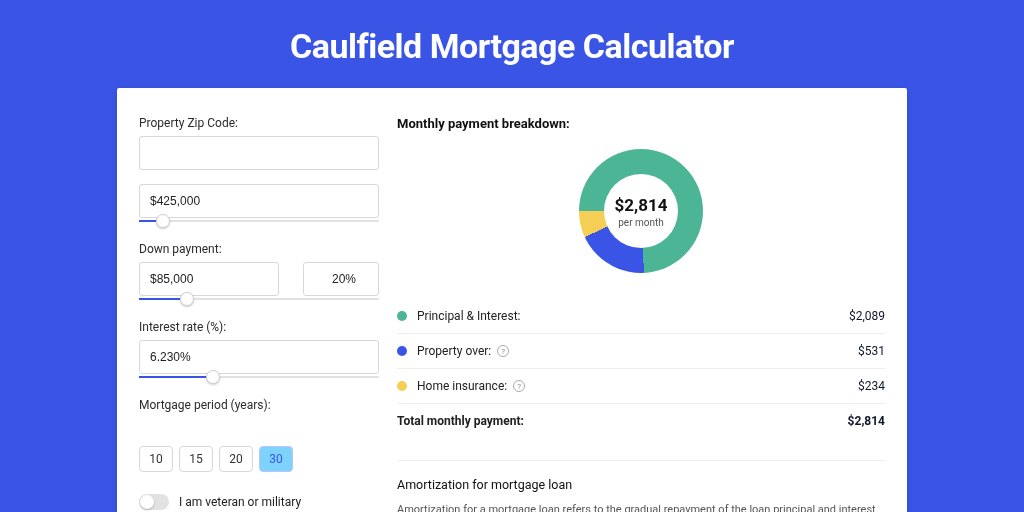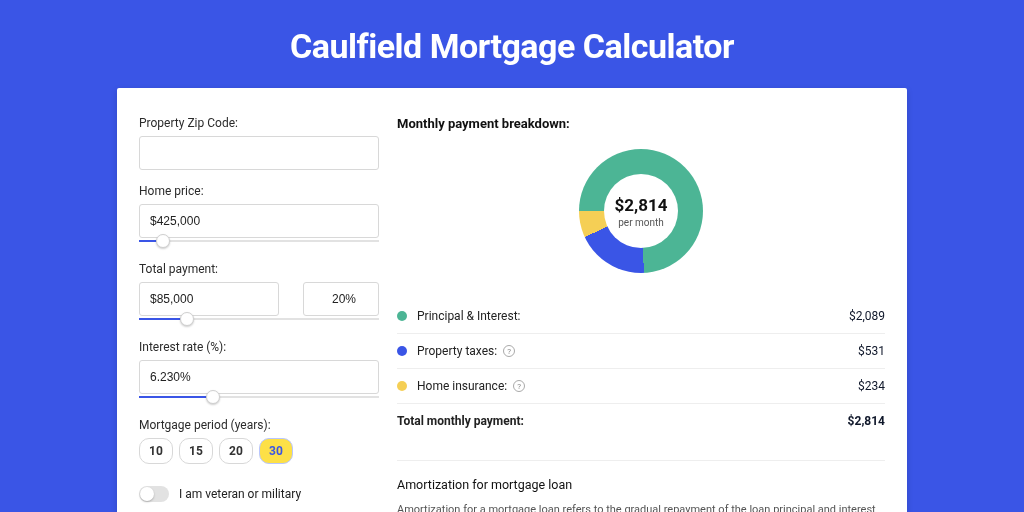--- a/index.html
+++ b/index.html
@@ -70,32 +70,33 @@
     border: 1px solid #d0d0d0;
     border-radius: 50%;
     box-shadow: 0 1px 2px rgba(0,0,0,0.2);
     left: var(--p,10%);
     transform: translateX(-50%);
   }
   .period-row { display: flex; gap: 6px; margin-top: 6px; }
   .period-btn {
     width: 34px; height: 26px;
     border: 1px solid #d8d8d8;
-    border-radius: 10px;
-    background: #fff;
-    font-size: 12px;
-    font-weight: 700;
+    border-radius: 4px;
+    background: #fff;
+    font-size: 12px;
+    font-weight: 400;
     color: #333;
     display: flex;
     align-items: center;
     justify-content: center;
     cursor: pointer;
+    margin-top: 28px;
   }
   .period-btn.active {
-    background: #fde047;
+    background: #7dd3fc;
     border-color: #b8c6ff;
     color: #3a55e6;
   }
   .vet-row { display: flex; align-items: center; gap: 10px; margin-top: 22px; }
   .toggle {
     width: 30px; height: 16px;
     background: #e2e2e2;
     border-radius: 10px;
     position: relative;
     cursor: pointer;
@@ -169,30 +170,29 @@
 
 <div class="card">
   <div class="left">
 
     <div class="field">
       <label class="field-label">Property Zip Code:</label>
       <input class="input" value="" style="">
     </div>
 
     <div class="field">
-      <label class="field-label">Home price:</label>
       <input class="input" value="$425,000" style="">
       <div class="slider-track" style="--p:10%">
         <div class="slider-line"></div>
         <div class="slider-thumb"></div>
       </div>
     </div>
 
     <div class="field">
-      <label class="field-label">Total payment:</label>
+      <label class="field-label">Down payment:</label>
       <div class="input-row">
         <input class="input amt" value="$85,000" style="">
         <input class="input pct" value="20%" style="">
       </div>
       <div class="slider-track" style="--p:20%">
         <div class="slider-line"></div>
         <div class="slider-thumb"></div>
       </div>
     </div>
 
@@ -237,21 +237,21 @@
         <div class="brow">
           <span class="dot" style="background: rgb(76, 181, 149);"></span>
           <span class="lbl">
             <span>Principal &amp; Interest:</span>
           </span>
           <span class="val">$2,089</span>
         </div>
         <div class="brow">
           <span class="dot" style="background: rgb(58, 85, 230);"></span>
           <span class="lbl">
-            <span>Property taxes:</span>
+            <span>Property over:</span>
             <span class="help">?</span>
           </span>
           <span class="val">$531</span>
         </div>
         <div class="brow">
           <span class="dot" style="background: rgb(245, 207, 85);"></span>
           <span class="lbl">
             <span>Home insurance:</span>
             <span class="help">?</span>
           </span>

